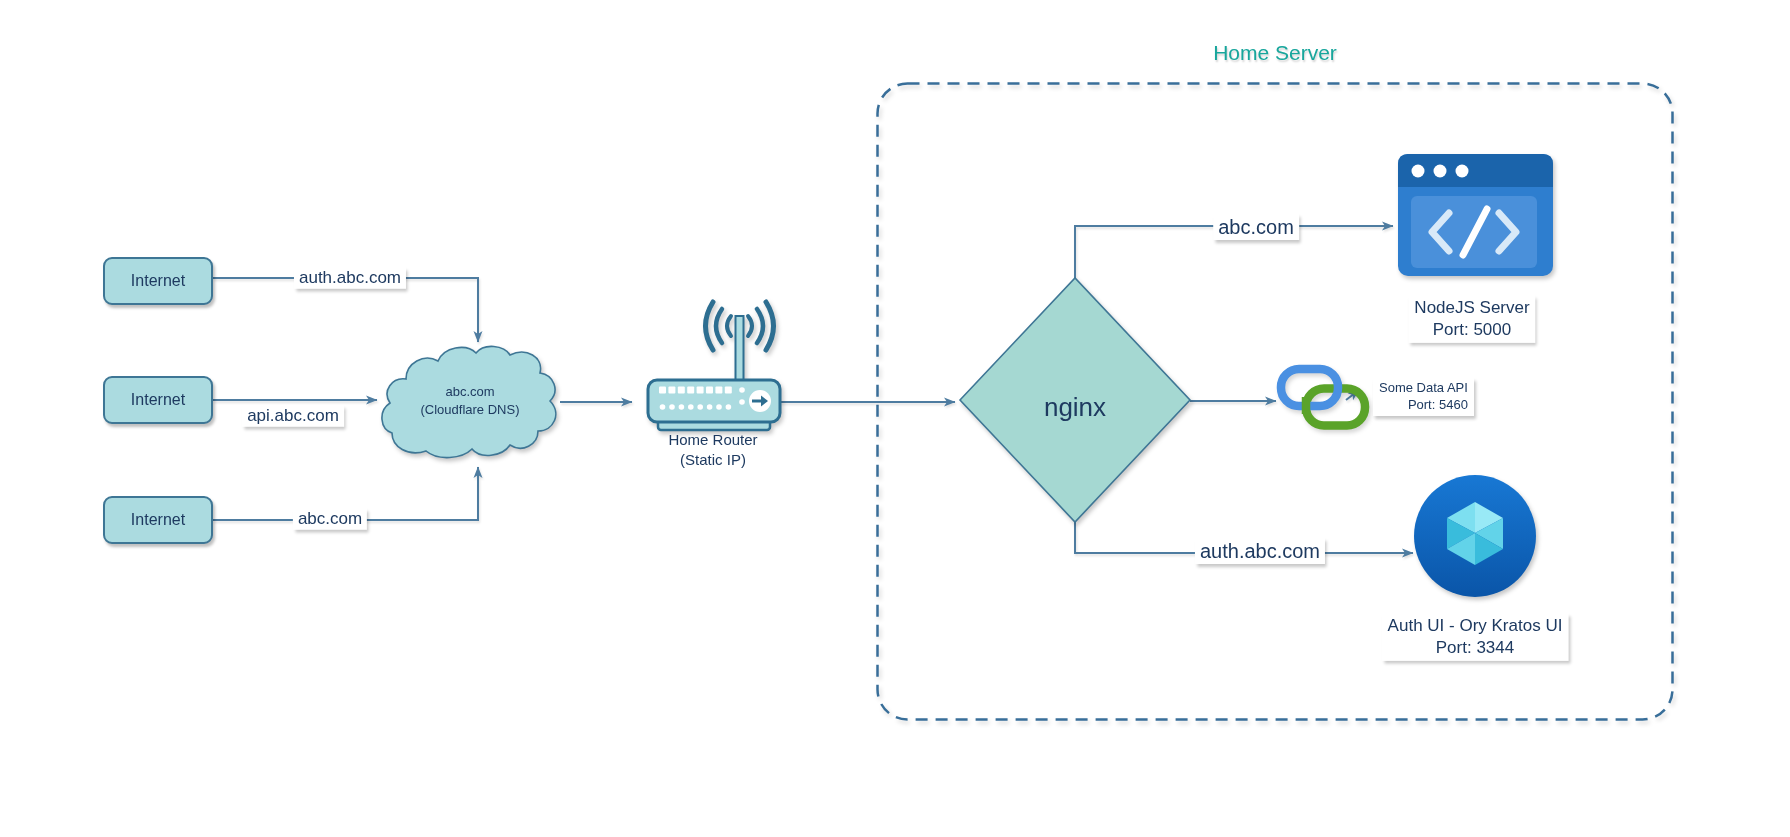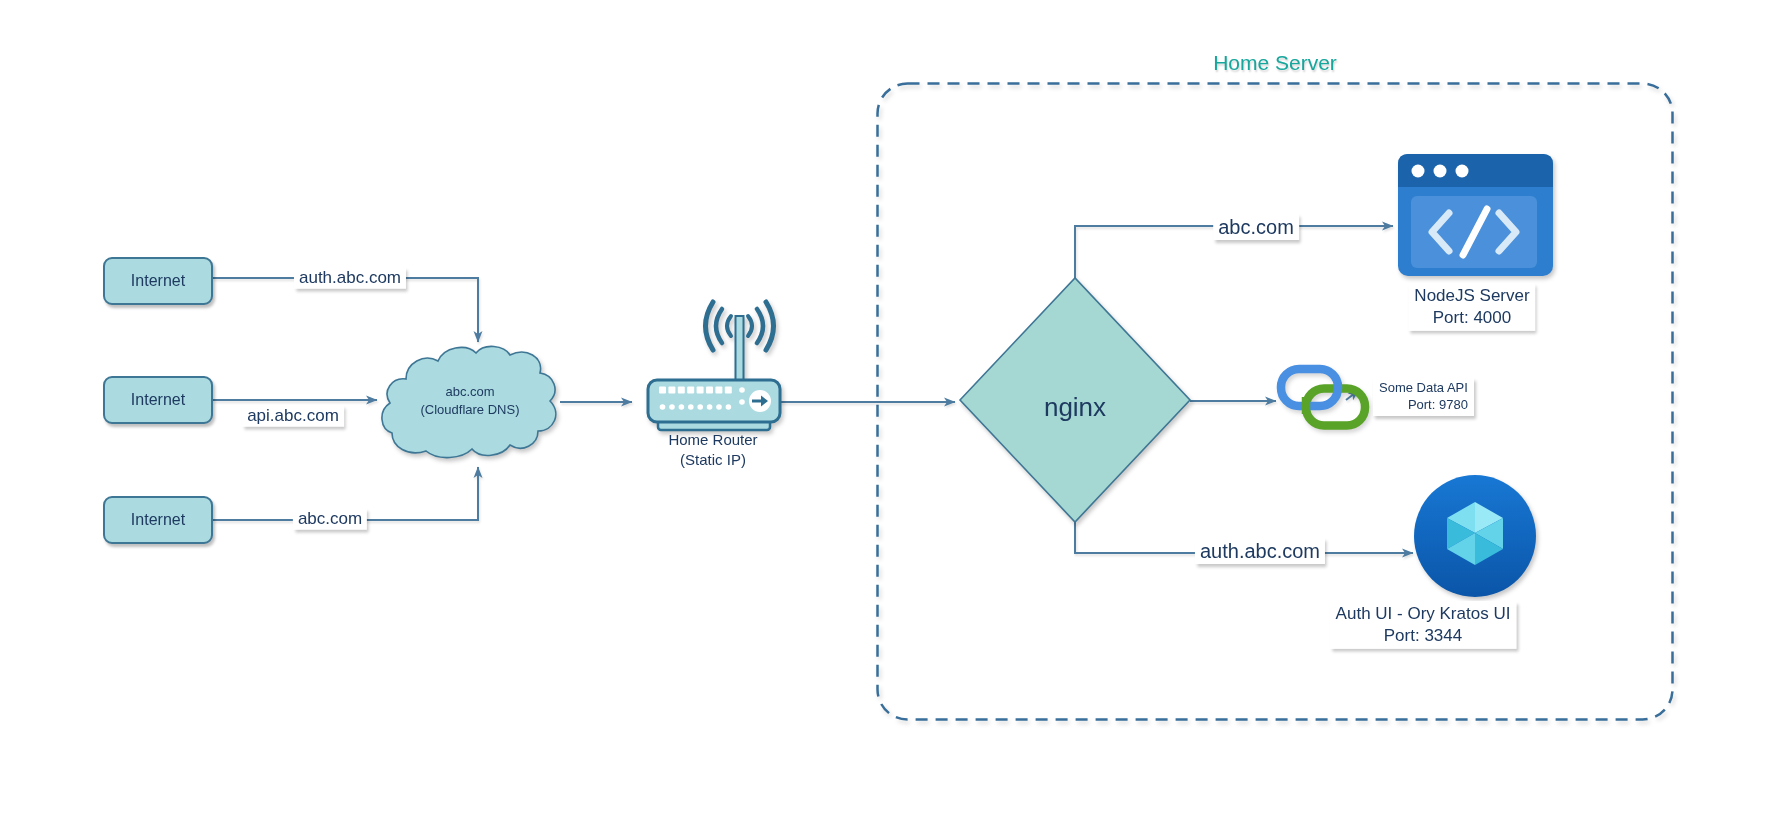--- a/index.html
+++ b/index.html
@@ -27,21 +27,21 @@
   }
   .elabel{
     position:absolute; transform:translate(-50%,-50%); background:#ffffff;
     padding:1px 5px; white-space:nowrap; box-shadow:2px 3px 3px rgba(0,0,0,0.22);
     line-height:1.2;
   }
   .nlabel{
     position:absolute; background:#ffffff; padding:2px 6px; white-space:nowrap;
     box-shadow:2px 3px 3px rgba(0,0,0,0.22); line-height:1.3;
   }
-  .centered{ transform:translate(-50%,-50%); text-align:center; }
+  .centered{ transform:translate(-50%,-50%); text-align:center;margin-top:12px; }
   .plain-text{ position:absolute; transform:translate(-50%,-50%); text-align:center; white-space:nowrap; line-height:1.35; }
   .fs13{font-size:13px;} .fs15{font-size:15px;} .fs17{font-size:17px;} .fs20{font-size:20px;}
   .nginx-text{ font-size:26px; }
   .region-title{
     position:absolute; transform:translate(-50%,-50%); font-size:21px; white-space:nowrap;
     color:var(--region-title,#17a69c); text-shadow:1px 2px 2px rgba(0,0,0,0.18);
   }
 </style>
 </head>
 <body>
@@ -146,21 +146,21 @@
       <circle cx="1475" cy="536" r="61" fill="url(#authGrad)"></circle>
       <polygon points="1475,502 1447,518 1475,533" fill="#7ddff0"></polygon>
       <polygon points="1475,502 1503,518 1475,533" fill="#99e9f6"></polygon>
       <polygon points="1447,518 1447,549 1475,533" fill="#39bcdc"></polygon>
       <polygon points="1447,549 1475,565 1475,533" fill="#62d3e9"></polygon>
       <polygon points="1503,518 1503,549 1475,533" fill="#62d3e9"></polygon>
       <polygon points="1503,549 1475,565 1475,533" fill="#39bcdc"></polygon>
     </g>
   </svg>
 
-  <div class="region-title" style="left:1275px; top:63px;">Home Server</div>
+  <div class="region-title" style="left:1275px; top:53px;">Home Server</div>
 
   <div class="node" style="left:103px; top:257px;">
     <span>Internet</span>
   </div>
   <div class="node" style="left:103px; top:376px;">
     <span>Internet</span>
   </div>
   <div class="node" style="left:103px; top:496px;">
     <span>Internet</span>
   </div>
@@ -178,26 +178,26 @@
 
   <div class="plain-text fs15" style="left:713px; top:450px;">
     <div>Home Router</div>
     <div>(Static IP)</div>
   </div>
 
   <div class="plain-text nginx-text" style="left:1075px; top:408px;">nginx</div>
 
   <div class="nlabel centered fs17" style="left:1472px; top:307px;">
     <div>NodeJS Server</div>
-    <div>Port: 4000</div>
+    <div>Port: 5000</div>
   </div>
 
   <div class="nlabel fs13" style="left:1373px; top:378px;text-align:right;">
     <div>Some Data API</div>
-    <div>Port: 9780</div>
-  </div>
-
-  <div class="nlabel centered fs17" style="left:1423px; top:625px;">
+    <div>Port: 5460</div>
+  </div>
+
+  <div class="nlabel centered fs17" style="left:1475px; top:625px;">
     <div>Auth UI - Ory Kratos UI</div>
     <div>Port: 3344</div>
   </div>
 
 </div>
 
 </body></html>

